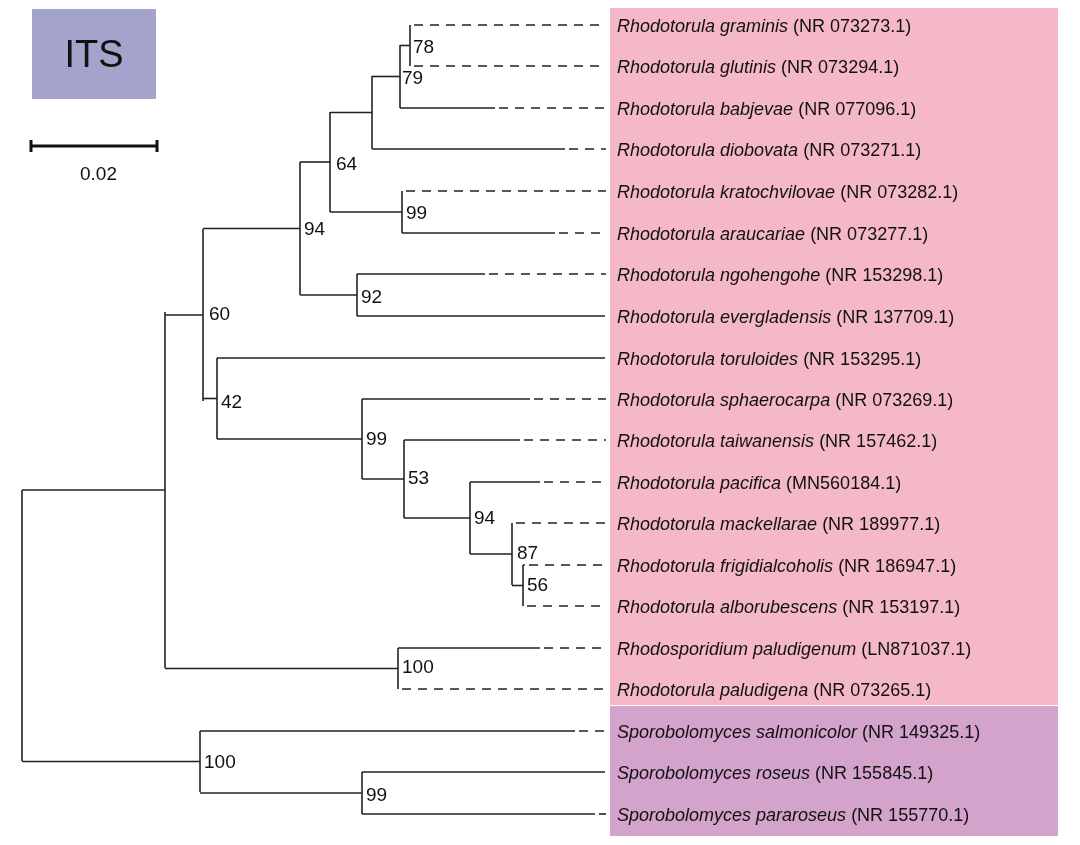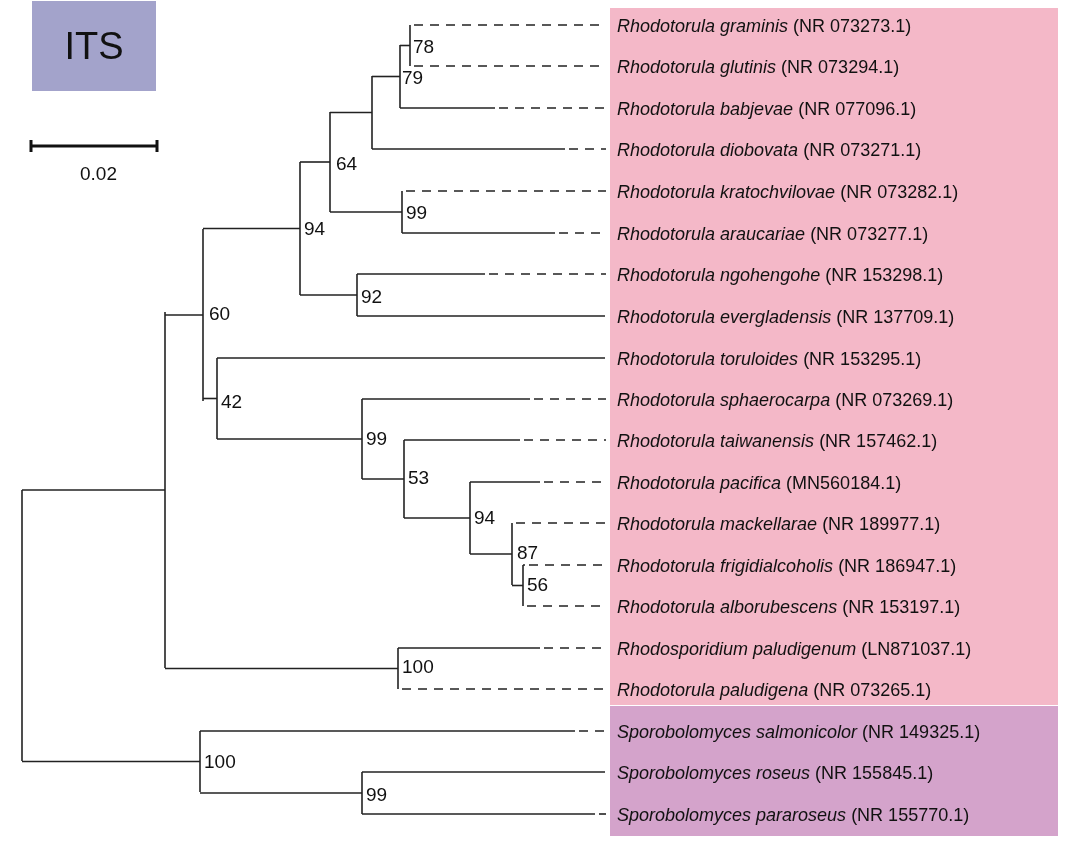--- a/index.html
+++ b/index.html
@@ -1,19 +1,19 @@
 <!DOCTYPE html>
 <html><head>
 <meta charset="utf-8">
 <style>
   html, body { margin: 0; padding: 0; background: #ffffff; }
   body { width: 1080px; height: 845px; position: relative; overflow: hidden;
          font-family: "Liberation Sans", sans-serif; }
   #canvas { position: absolute; left: 0; top: 0; }
-  .its-box { position: absolute; left: 32px; top: 1px; width: 124px; height: 90px;
+  .its-box { position: absolute; left: 32px; top: 9px; width: 124px; height: 90px;
              background: #a3a3cb; display: flex; align-items: center; justify-content: center;
              font-size: 38px; color: #111; }
   .scale-label { position: absolute; left: 80px; top: 163px; font-size: 19px; color: #111; }
   .tip-label { font-family: "Liberation Sans", sans-serif; font-size: 18px; fill: #111; }
   .tip-label .sp { font-style: italic; }
   .boot { font-family: "Liberation Sans", sans-serif; font-size: 19px; fill: #111; }
 </style>
 </head>
 <body>
 

